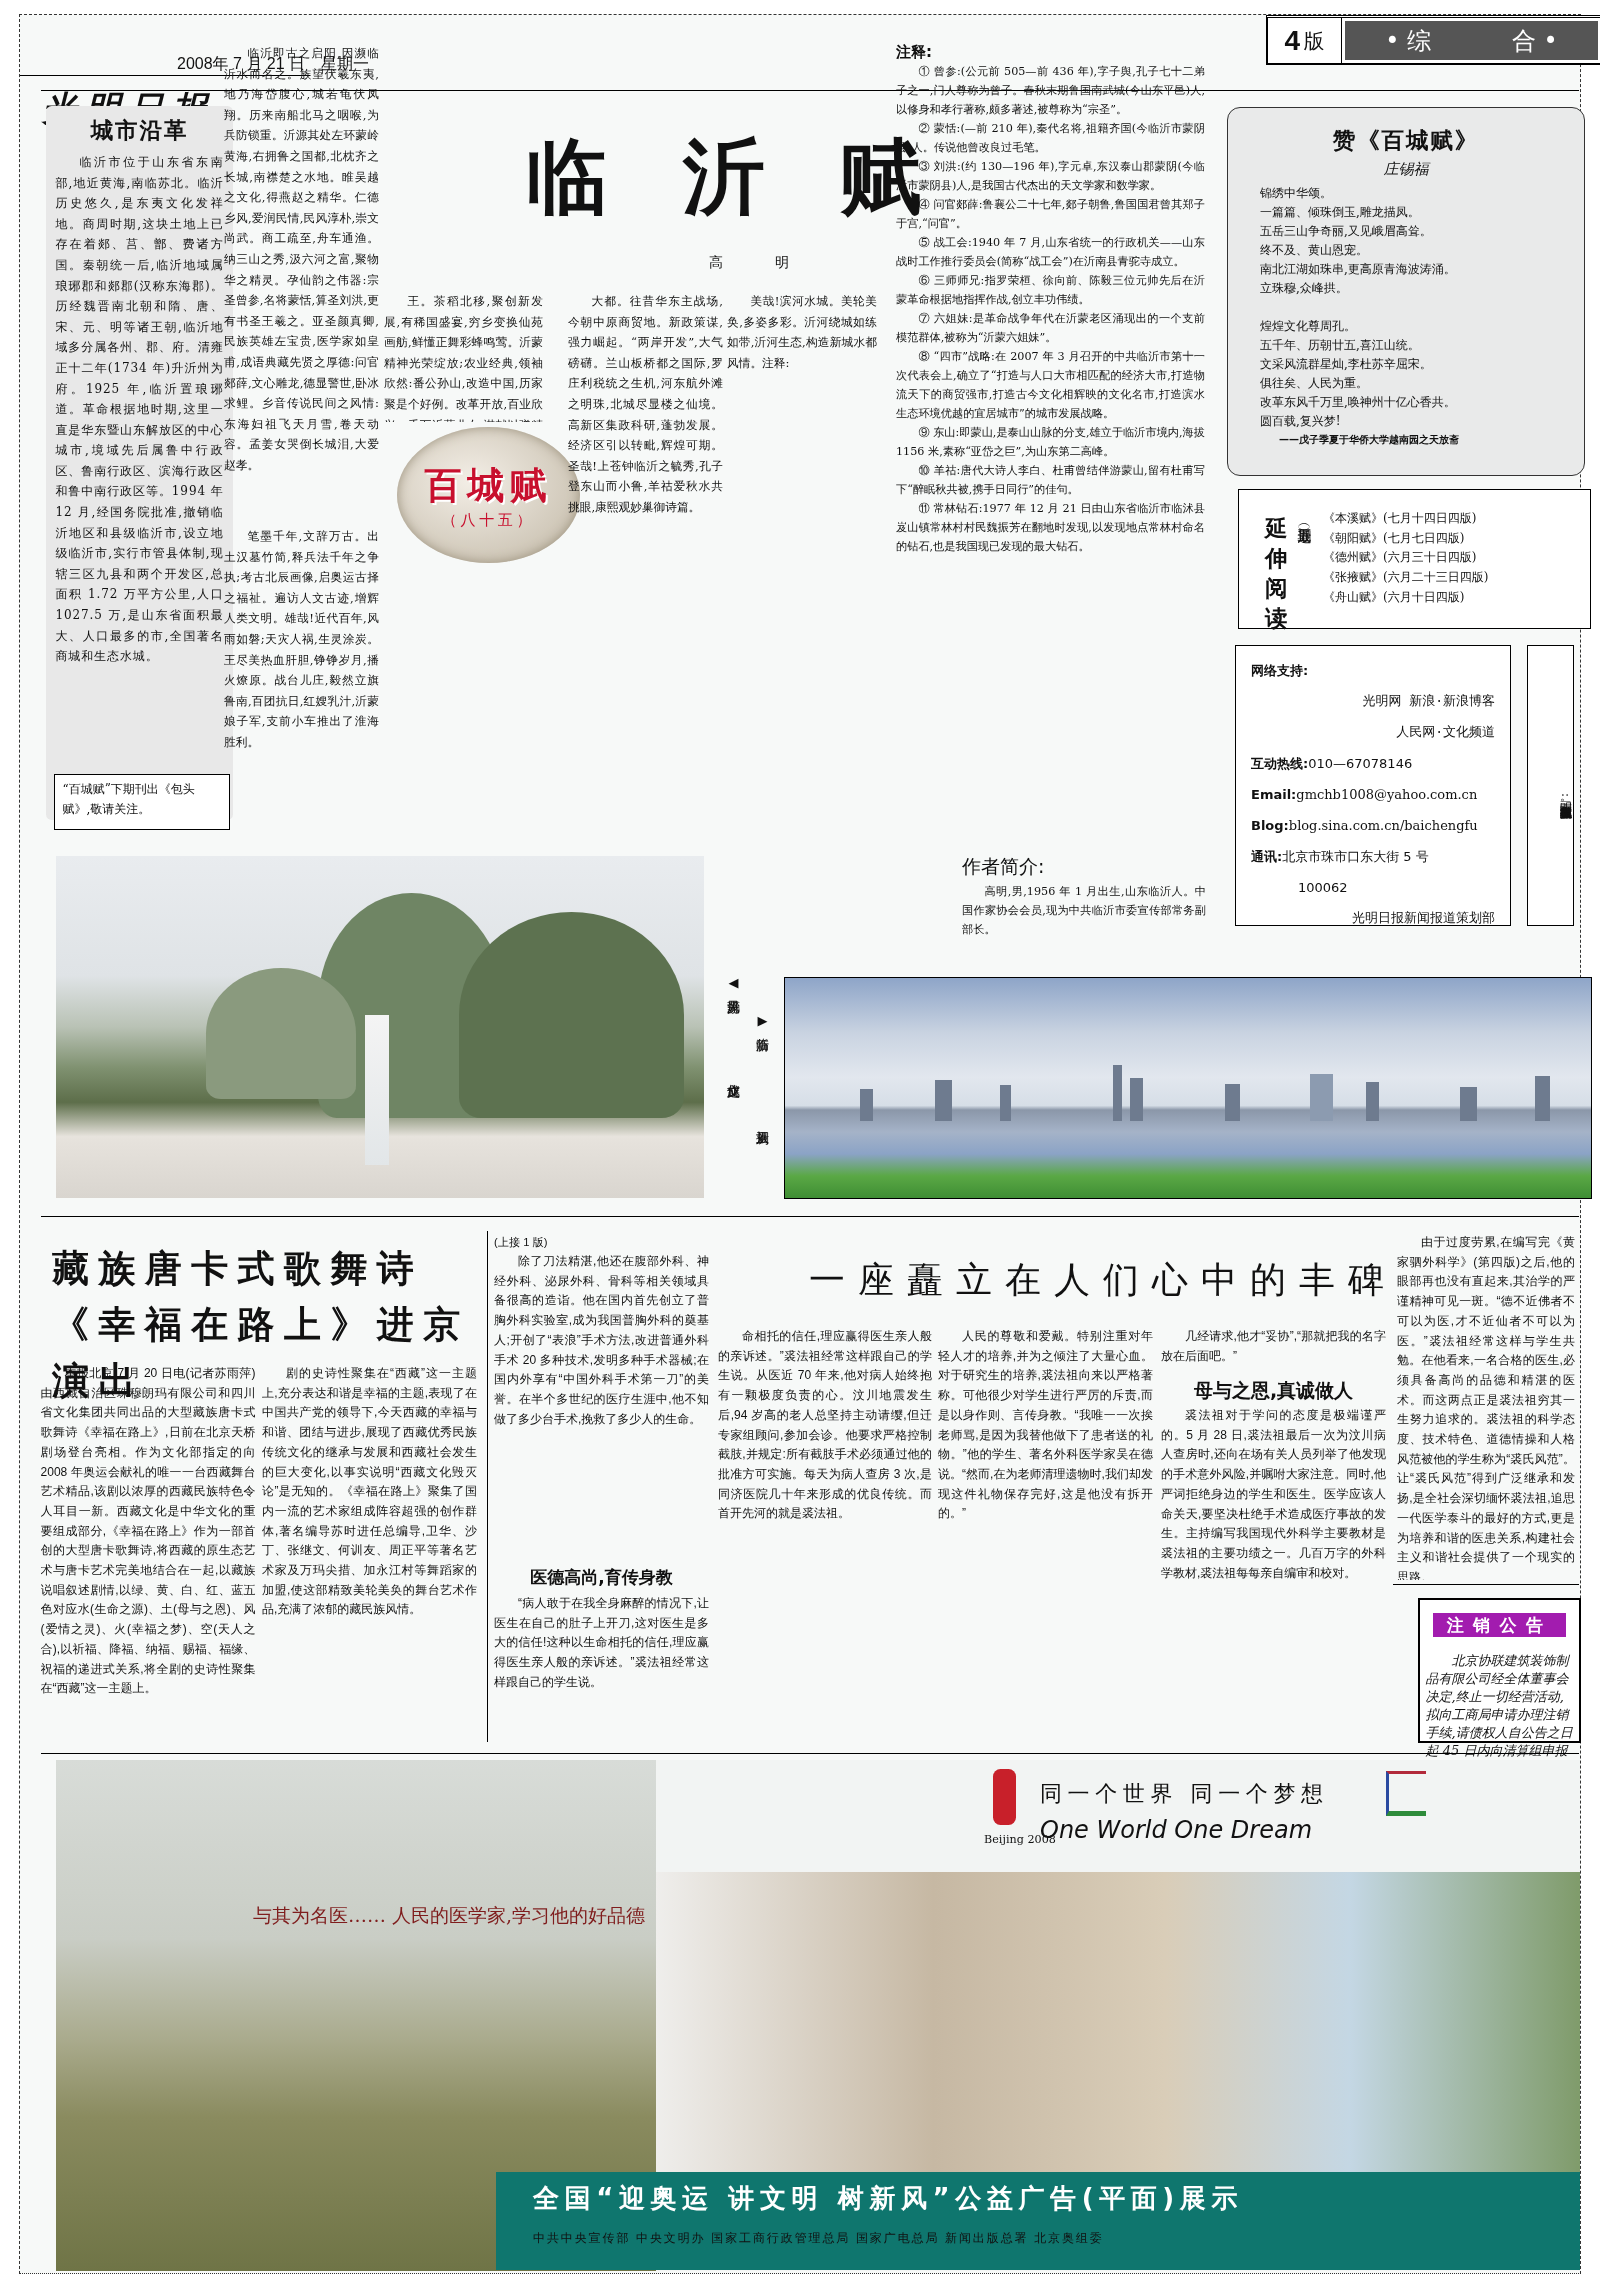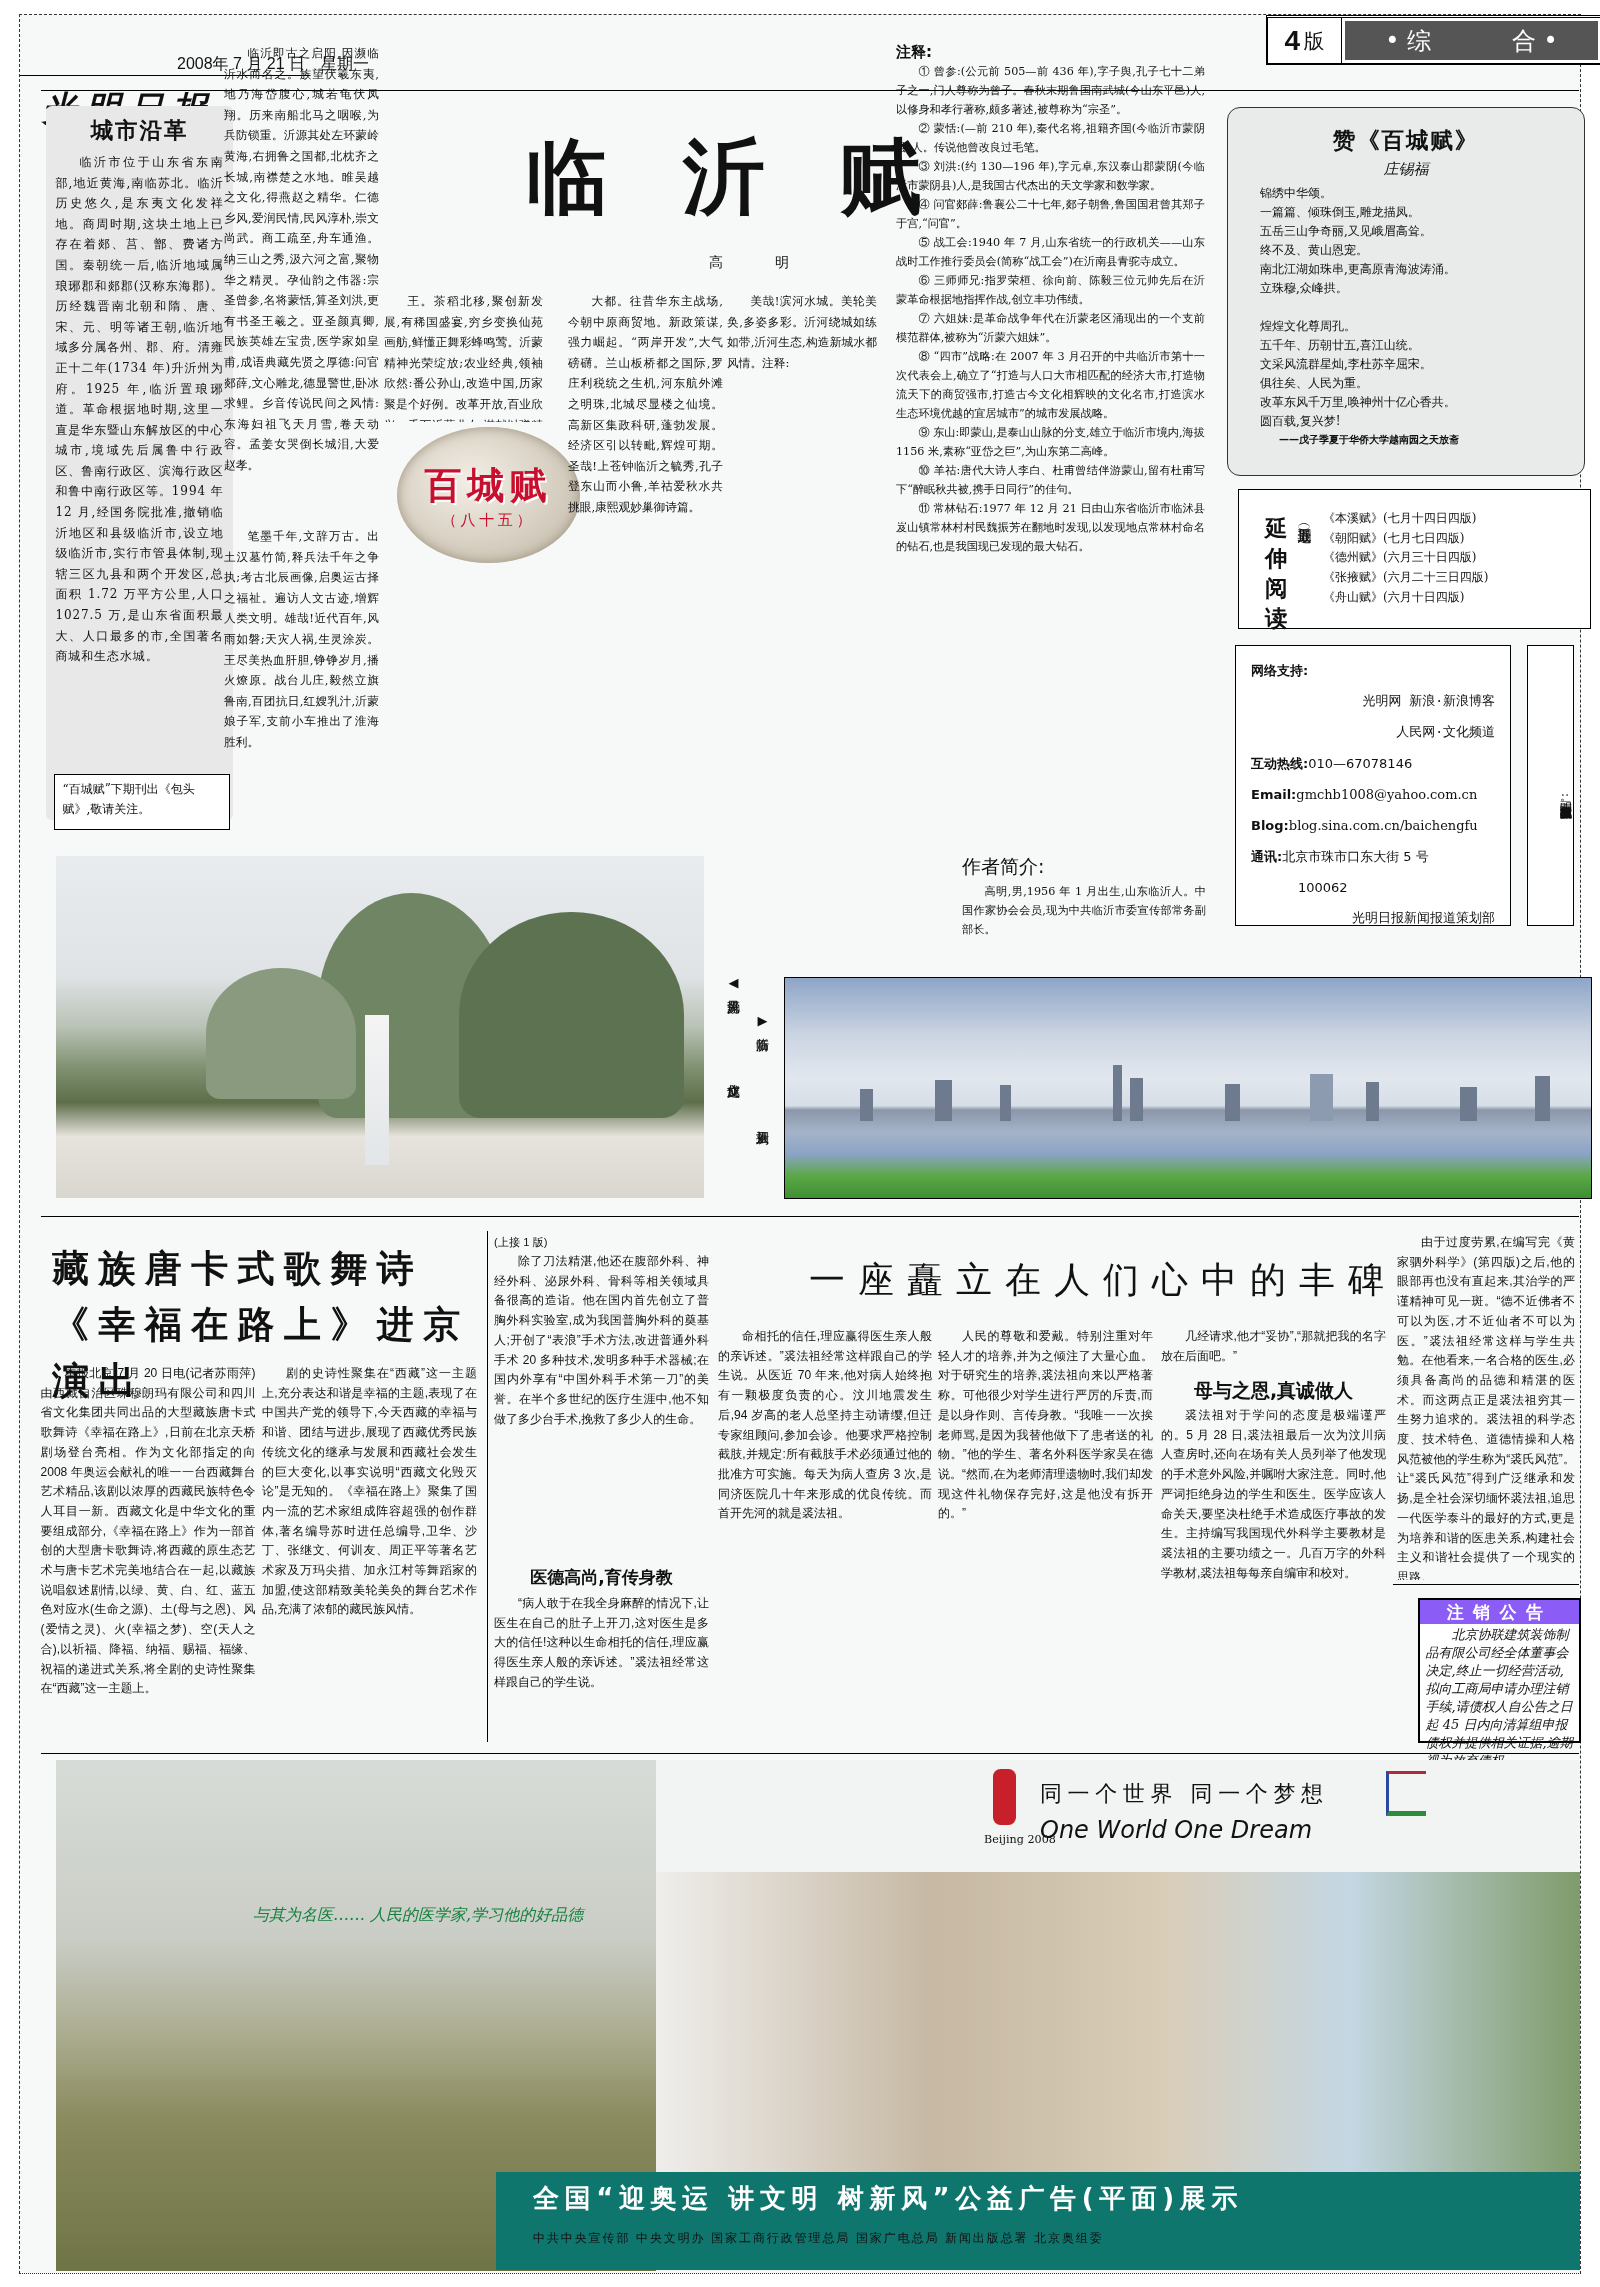--- a/index.html
+++ b/index.html
@@ -46,31 +46,31 @@
   .vcap { font-size:13px; line-height:15px; writing-mode:vertical-rl; font-family:"DejaVu Sans", sans-serif; }
   .photo { left:764px; top:962px; width:806px; height:220px; border:0.9px solid #000; background:linear-gradient(180deg,#8ea5c8 0%,#c9d3e1 25%,#e2e7ee 45%,#d6dee7 58%,#8b97a9 60%,#a5b3c8 70%,#8ba3c6 80%,#5aa845 90%,#3f8e34 100%); overflow:hidden; }
   .photo .bld { position:absolute; bottom:77px; background:#6e7b8f; }
   .mid-rule { left:20.6px; top:1201px; width:1538px; border-top:1.9px solid #000; }
   .headline2 { left:32px; top:1225px; width:440px; font-size:37px; line-height:56px; font-weight:bold; letter-spacing:9.4px; font-family:"DejaVu Serif", serif; }
   .headline3 { left:789px; top:1241px; font-size:36px; letter-spacing:13px; font-family:"DejaVu Sans", sans-serif; }
   .subhead { font-size:17px; font-weight:bold; font-family:"DejaVu Sans", sans-serif; text-align:center; }
   .body2 { font-size:12px; line-height:19.7px; font-family:"Liberation Sans", sans-serif; }
   .vline { border-left:1.9px solid #000; }
   .notice { left:1398px; top:1583px; width:159px; height:141px; border:2.8px solid #000; background:#fff; }
-  .notice h3 { margin:0; background:#8b5cf6; color:#fff; text-align:center; font-size:17px; letter-spacing:9.4px; height:24px; line-height:24px; font-family:"DejaVu Sans", sans-serif; }
+  .notice h3 { margin:13px; background:#a21caf; color:#fff; text-align:center; font-size:17px; letter-spacing:9.4px; height:24px; line-height:24px; font-family:"DejaVu Sans", sans-serif; }
   .notice .txt { font-size:13px; line-height:18px; padding:1.9px 5.6px;font-style:italic; }
   .bottom-rule { left:20.6px; top:1738px; width:1538px; border-top:1.9px solid #000; }
   .ad { left:36px; top:1745px; width:1524px; height:511px; background:#f2f4f3; overflow:hidden; }
   .ad .man { position:absolute; left:0; top:0; width:600px; height:511px; background:linear-gradient(180deg,#d8dcd8 0%,#c9cdc5 35%,#a9aa8c 55%,#8a8b5f 70%,#6f7446 100%); }
   .ad .sky { position:absolute; left:600px; top:112px; width:925px; height:337px; background:linear-gradient(90deg,#efeeec 0%,#c6b8a3 30%,#d9cdb8 55%,#c4d7e4 75%,#7f9b6a 100%); }
   .ad .slogan-cn { position:absolute; left:984px; top:19px; font-size:22px; letter-spacing:5.6px; font-family:"DejaVu Sans", sans-serif; }
   .ad .slogan-en { position:absolute; left:984px; top:56px; font-size:24px; font-style:italic; font-family:"DejaVu Sans", sans-serif; }
   .ad .logo { position:absolute; left:937px; top:9.4px; width:22.5px; height:56px; background:#c8202a; border-radius:7.5px; }
   .ad .logo2 { position:absolute; left:1330px; top:11.2px; width:37px; height:37px; border-top:3.7px solid #b22a3a; border-left:3.7px solid #2a4aa0; border-bottom:5.6px solid #2e8b3a; }
-  .ad .calli { position:absolute; left:197px; top:141px; width:525px; font-size:16px; line-height:28px; color:#15803d; font-style:italic; }
+  .ad .calli { position:absolute; left:197px; top:141px; width:525px; font-size:19px; line-height:28px; color:#7f1d1d; }
   .ad .band { position:absolute; left:440px; top:412px; width:1084px; height:98px; background:#0f766e; }
   .ad .band .t1 { position:absolute; left:37px; top:9.4px; color:#fff; font-size:26px; font-weight:bold; letter-spacing:5.6px; font-family:"DejaVu Sans", sans-serif; }
   .ad .band .t2 { position:absolute; left:37px; top:58px; color:#111; font-size:12px; letter-spacing:1.9px; }
 </style>
 </head>
 <body>
 
 <div class="page">
 
   <div class="abs mast-logo">光明日报</div>

